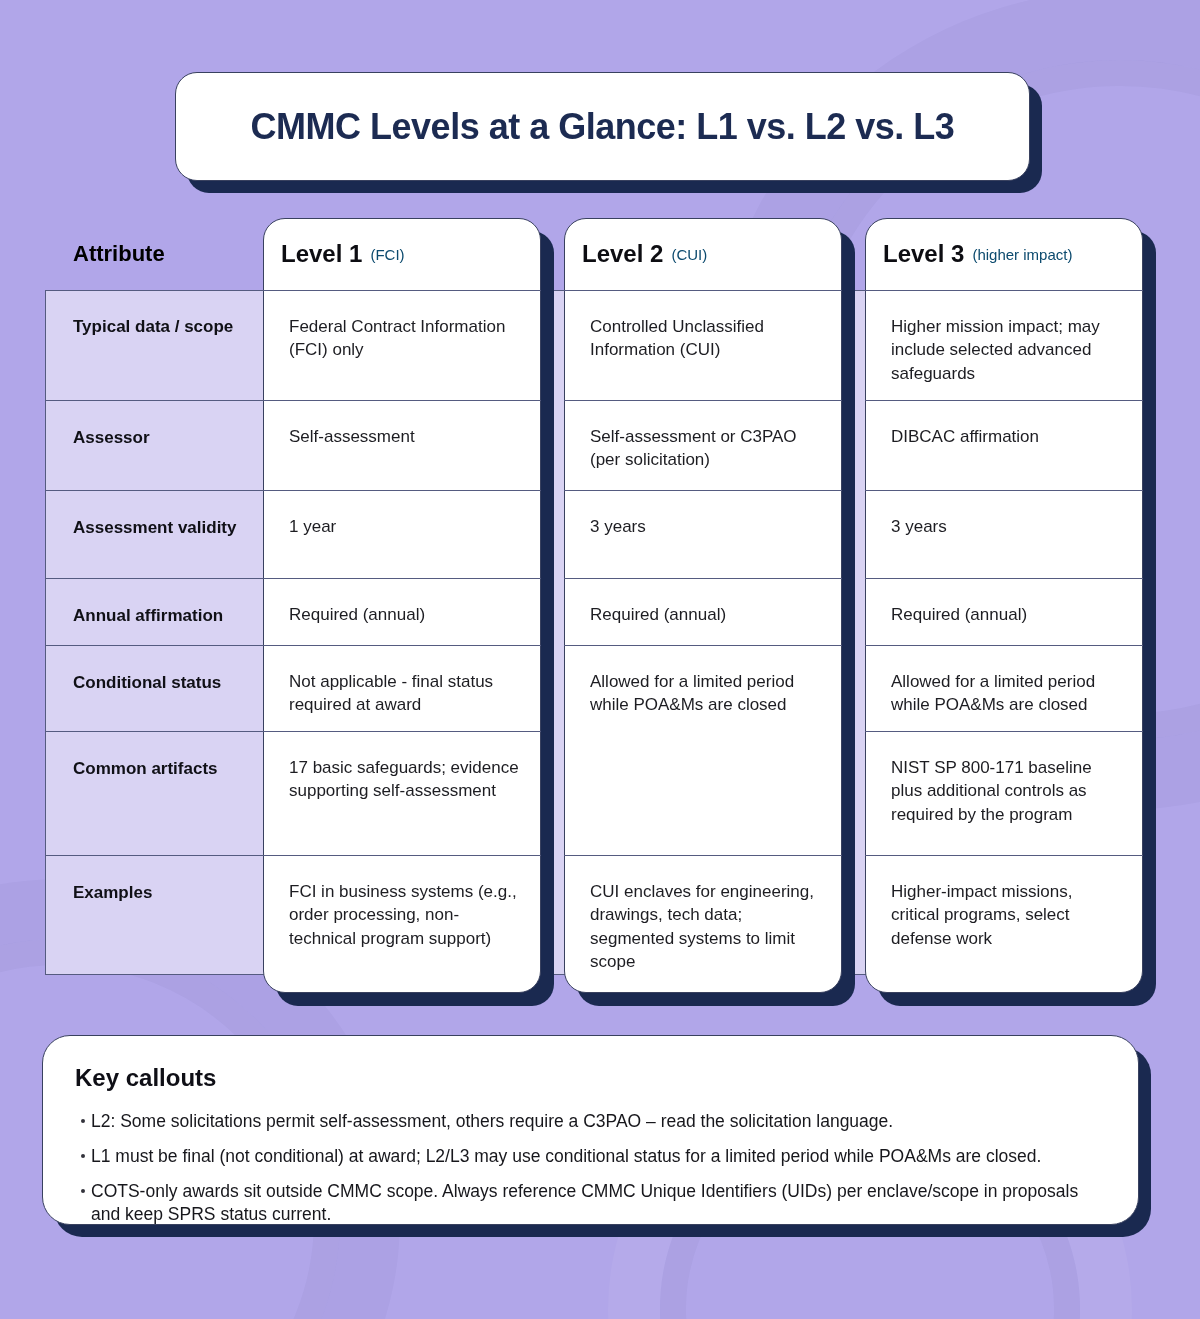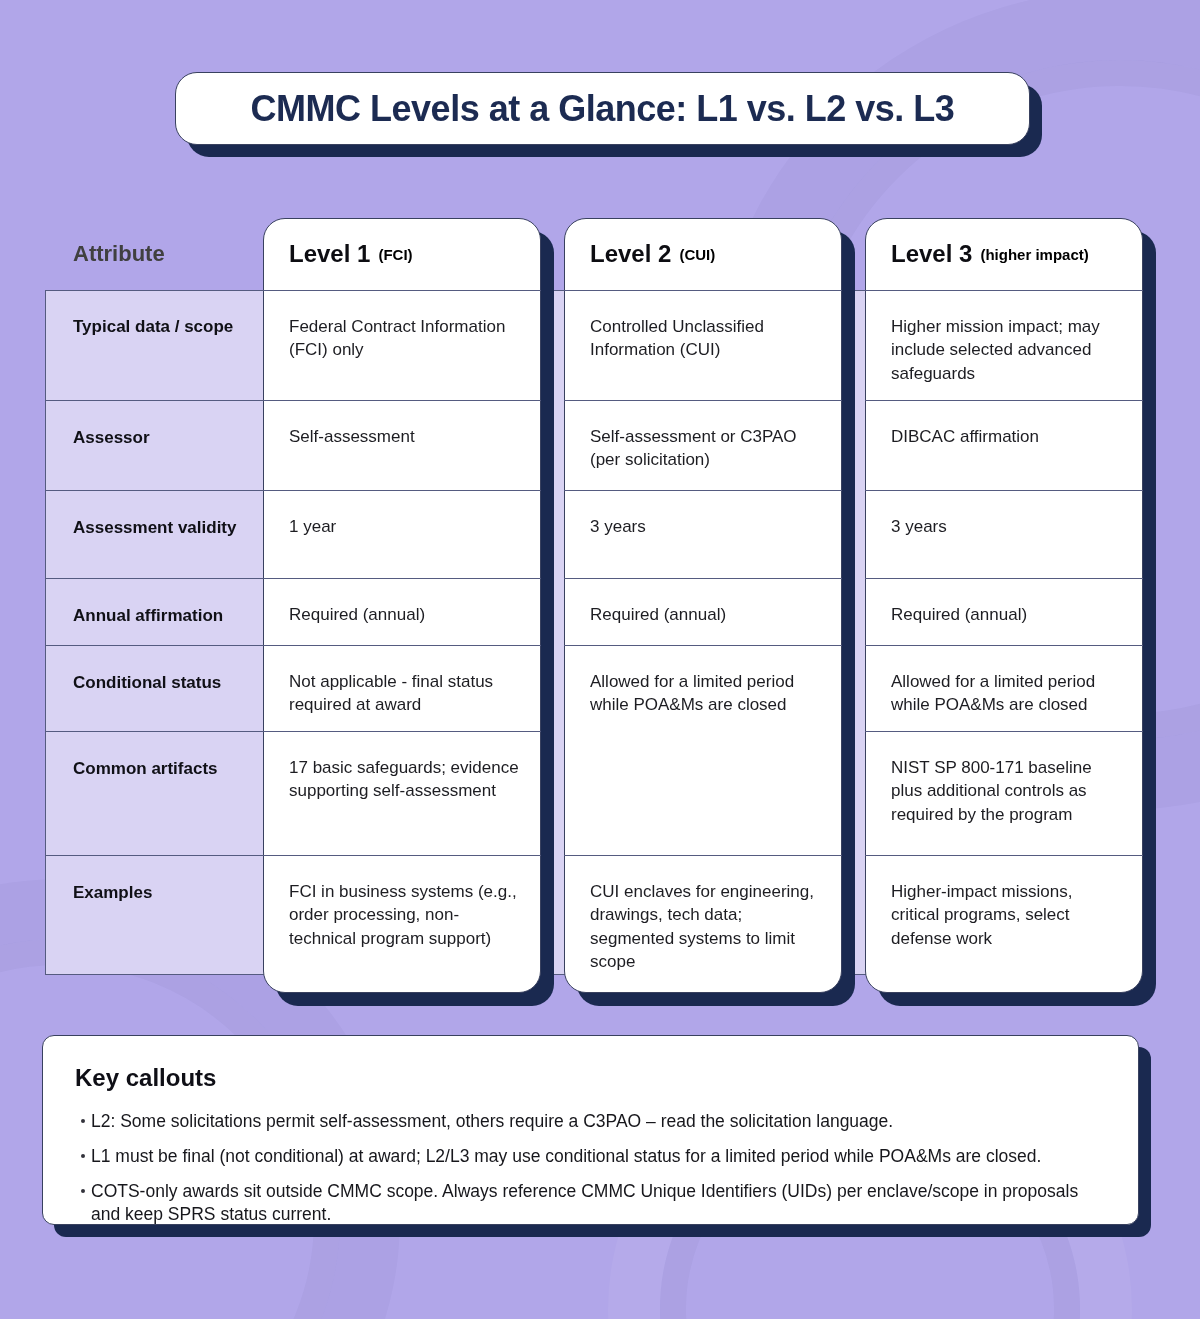--- a/index.html
+++ b/index.html
@@ -19,21 +19,21 @@
     position:relative;
     overflow:hidden;
   }
   
   .deco{position:absolute;border-radius:50%;border:26px solid rgba(40,40,90,0.04);pointer-events:none;}
   .deco.d1{width:560px;height:560px;left:-220px;bottom:-180px;box-shadow:0 0 0 60px rgba(40,40,90,0.03);}
   .deco.d2{width:680px;height:680px;right:-260px;top:60px;box-shadow:0 0 0 70px rgba(40,40,90,0.03);}
   .deco.d3{width:420px;height:420px;right:120px;bottom:-200px;box-shadow:0 0 0 52px rgba(255,255,255,0.05);}
 
   .title-card{
-    position:absolute;left:175px;top:72px;width:855px;height:73px;
+    position:absolute;left:175px;top:72px;width:855px;height:109px;
     background:#fff;border:1px solid var(--card-border);border-radius:22px;
     box-shadow:12px 12px 0 var(--navy);
     display:flex;align-items:center;justify-content:center;
   }
   .title-card h1{
     font-size:36px;font-weight:bold;color:var(--title-navy);letter-spacing:-0.5px;white-space:nowrap;
   }
 
   .table-grid{
     position:absolute;left:45px;top:218px;
@@ -53,49 +53,49 @@
     box-shadow:13px 13px 0 var(--navy);
     z-index:1;
   }
   .col-l1{grid-column:2;}
   .col-l2{grid-column:4;}
   .col-l3{grid-column:6;}
   .col-attr{grid-column:1;}
 
   .attr-header{
     grid-row:1;z-index:2;display:flex;align-items:center;padding-left:28px;
-    font-size:22px;font-weight:bold;color:#404040;
+    font-size:22px;font-weight:bold;color:#000000;
   }
   .card-header{
-    grid-row:1;z-index:2;display:flex;align-items:baseline;padding-left:26px;gap:8px;
+    grid-row:1;z-index:2;display:flex;align-items:baseline;padding-left:18px;gap:8px;
     align-self:stretch;align-items:center;
   }
   .card-header .lvl{font-size:24px;font-weight:bold;color:#0d0d12;}
-  .card-header .qual{font-size:15px;font-weight:bold;color:#000000;}
+  .card-header .qual{font-size:15px;font-weight:normal;color:#0c4a6e;}
 
   .acell{
     grid-column:1;z-index:2;
     padding:26px 18px 0 28px;
     font-size:17px;font-weight:bold;color:#101016;
     border-top:1px solid var(--line);
     line-height:1.35;
   }
   .acell.first{border-top:none;}
   .ccell{
     z-index:2;
     padding:24px 22px 0 26px;
     font-size:17px;color:var(--text);line-height:1.38;
     border-top:1px solid var(--line);
   }
   .r2{grid-row:2;} .r3{grid-row:3;} .r4{grid-row:4;} .r5{grid-row:5;}
   .r6{grid-row:6;} .r7{grid-row:7;} .r8{grid-row:8;}
 
   .callouts{
     position:absolute;left:42px;top:1035px;width:1097px;height:190px;
-    background:#fff;border:1px solid var(--card-border);border-radius:12px;
+    background:#fff;border:1px solid var(--card-border);border-radius:28px;
     box-shadow:12px 12px 0 var(--navy);
     padding:28px 36px 0 32px;
   }
   .callouts h2{font-size:24px;font-weight:bold;color:#0f0f16;margin-bottom:18px;}
   .callouts ul{list-style:none;}
   .callouts li{
     display:flex;align-items:flex-start;gap:6px;
     font-size:17.5px;color:#17171c;line-height:1.32;margin-bottom:12px;
   }
   .dot{

